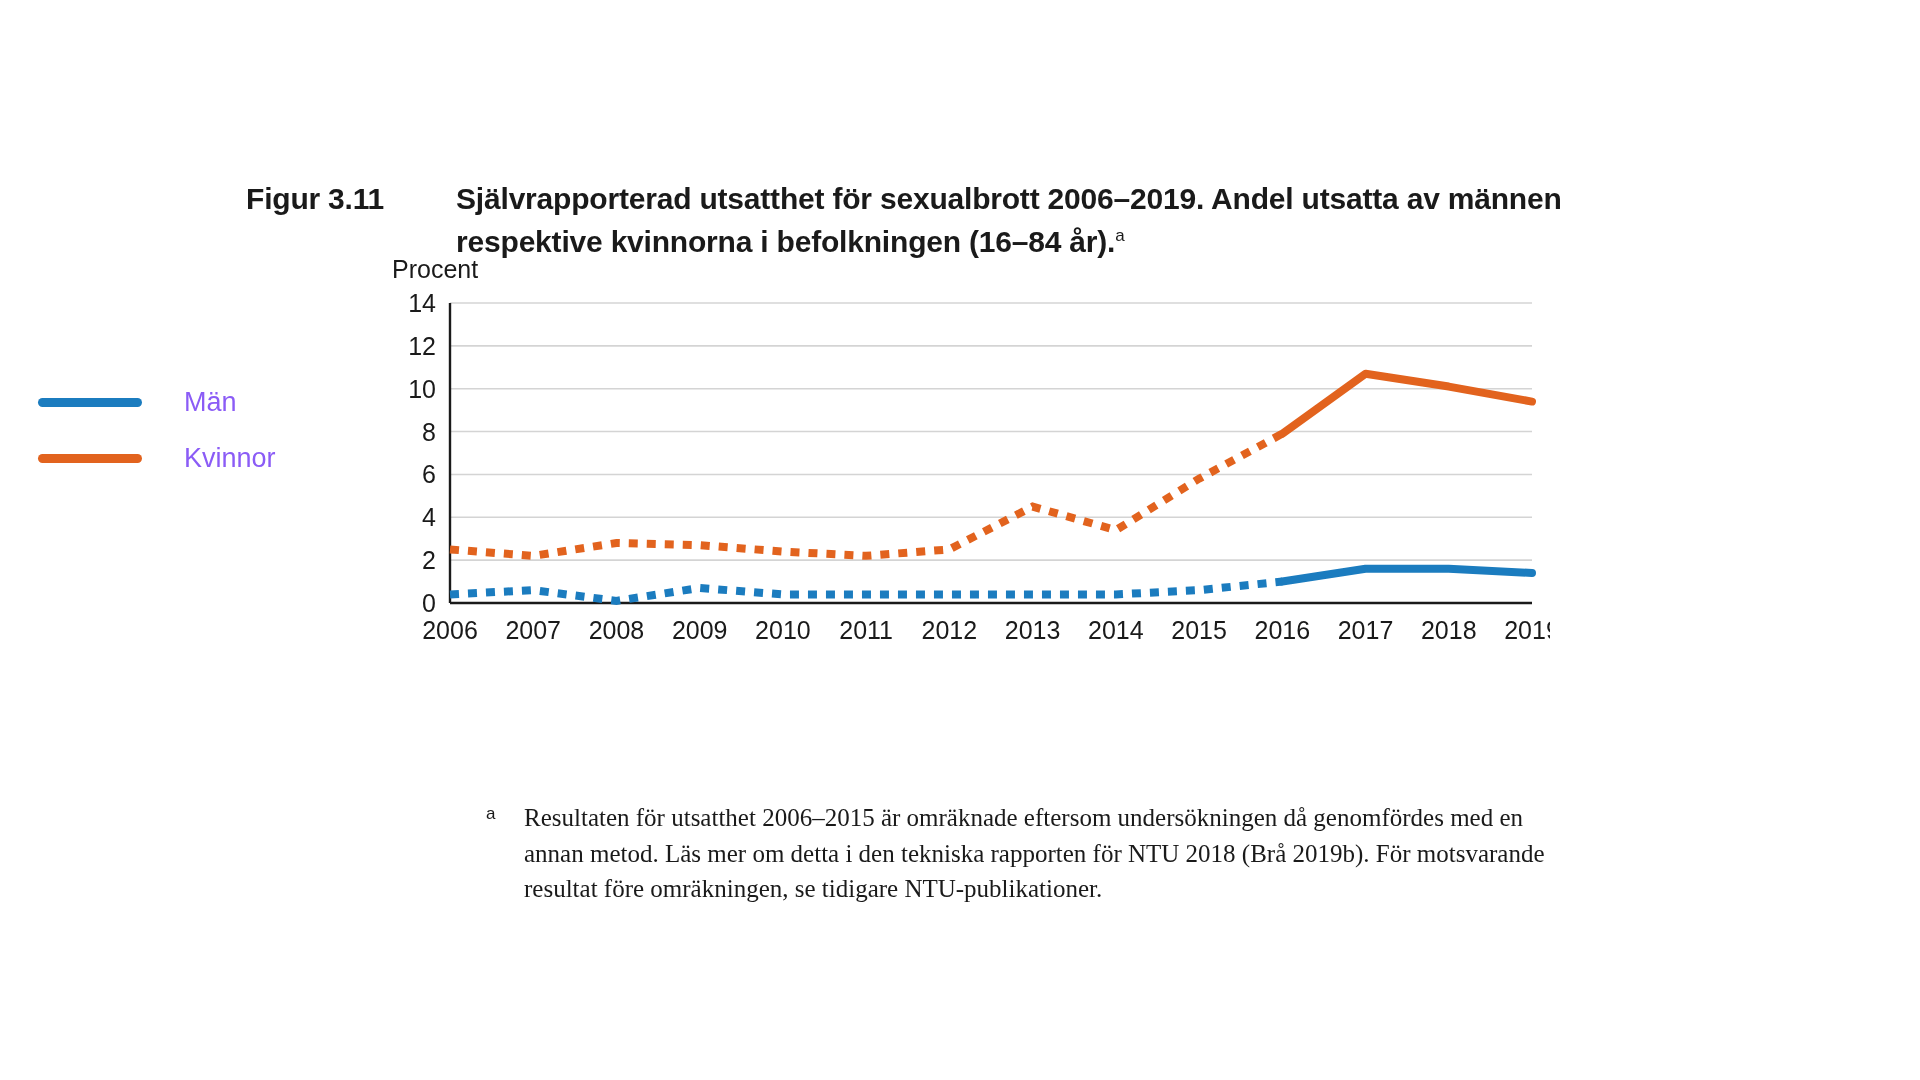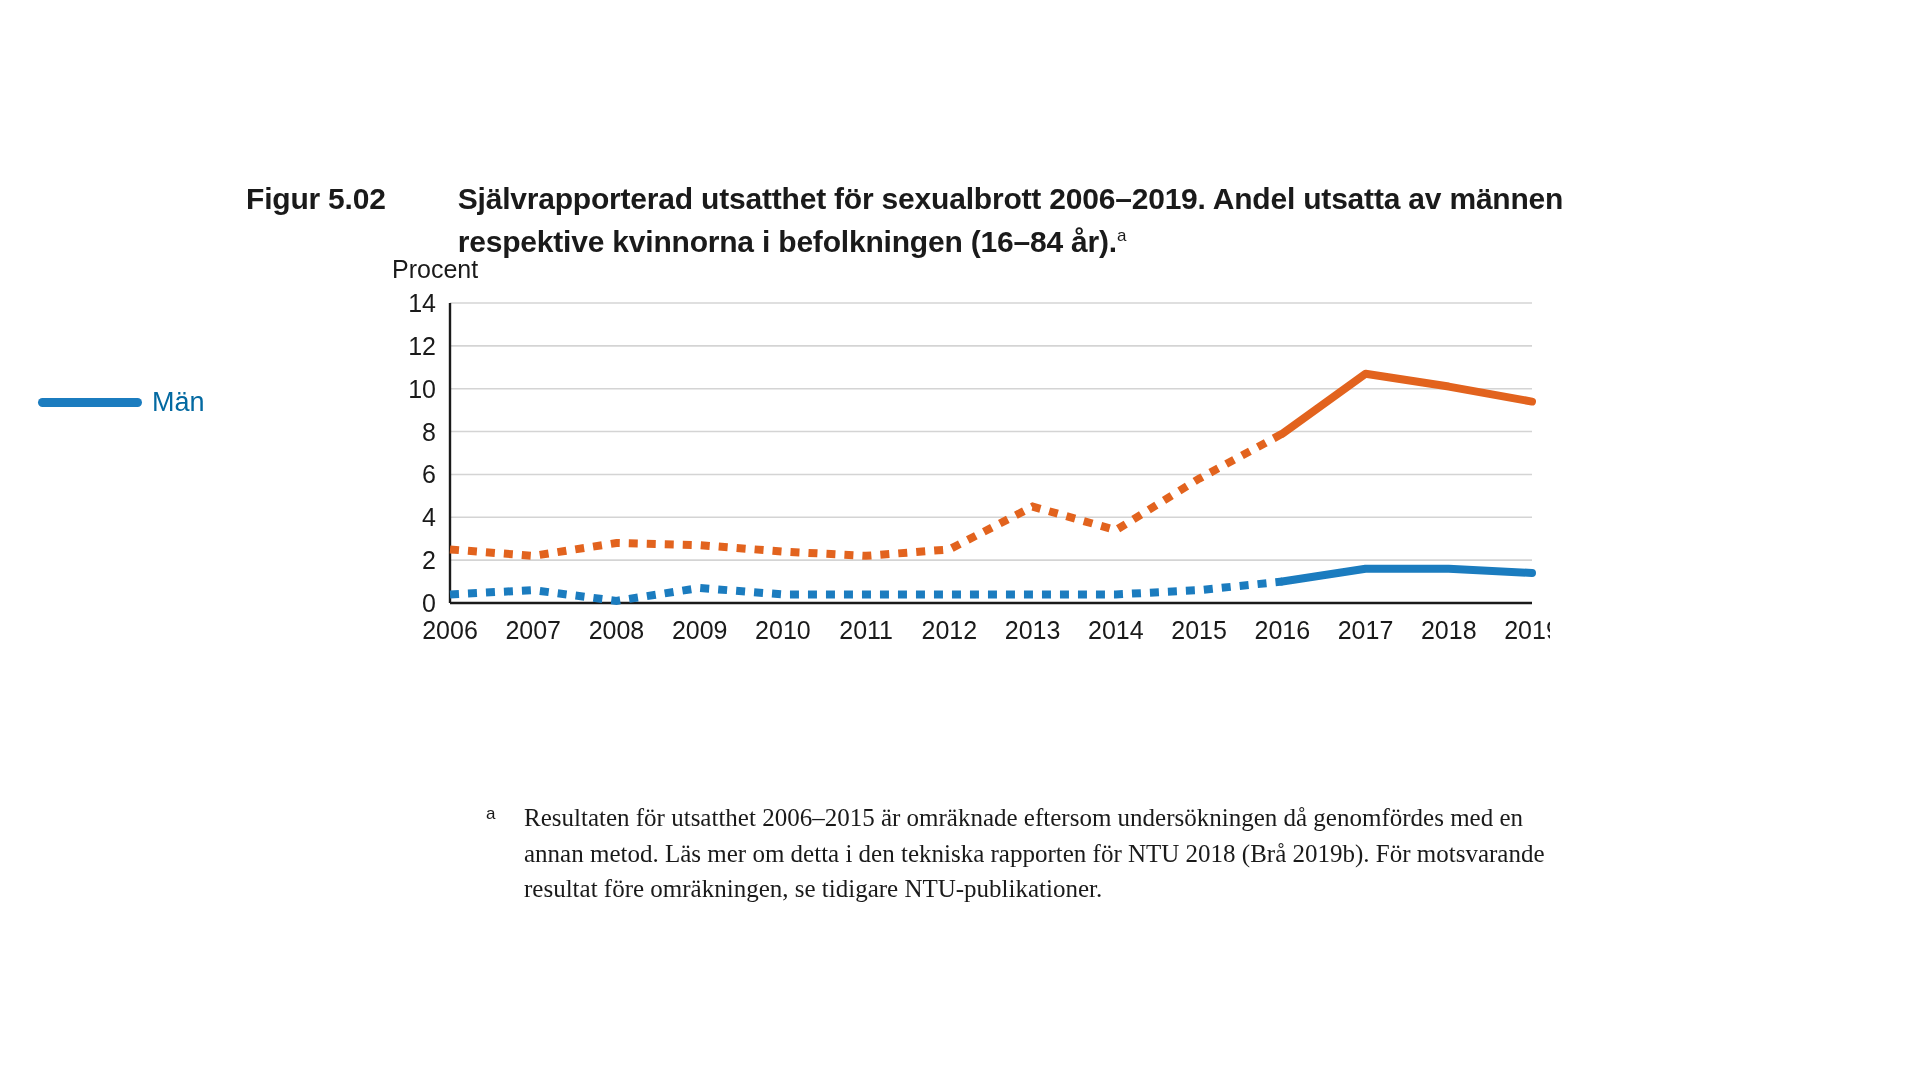--- a/index.html
+++ b/index.html
@@ -59,23 +59,23 @@
     align-items: center;
     height: 56px;
   }
   .legend-swatch {
     width: 104px;
     height: 9px;
     border-radius: 5px;
     flex: 0 0 auto;
   }
   .legend-label {
-    margin-left: 10px;
+    margin-left: 42px;
     font-size: 27px;
-    color: #0369a1;
+    color: #8b5cf6;
     white-space: nowrap;
   }
 
   
   #chart-wrap {
     position: absolute;
     left: 390px;
     top: 255px;
     width: 1160px;
     height: 400px;
@@ -134,31 +134,35 @@
     line-height: 1.42;
     color: #1a1a1a;
     margin-left: 10px;
     font-family: Liberation Serif, serif;
   }
 </style>
 </head>
 <body>
 
 <div id="figure-title-block">
-  <div id="figure-number">Figur 5.02</div>
+  <div id="figure-number">Figur 3.11</div>
   <div id="figure-title-text">
     <span>Självrapporterad utsatthet för sexualbrott 2006–2019. Andel utsatta av männen</span>
     <span>respektive kvinnorna i befolkningen (16–84 år).</span><span class="sup-marker">a</span>
   </div>
 </div>
 
 <div id="chart-legend">
   <div class="legend-row">
     <span class="legend-swatch" id="legend-swatch-0" style="background: rgb(27, 124, 191);"></span>
     <span class="legend-label">Män</span>
+  </div>
+  <div class="legend-row">
+    <span class="legend-swatch" id="legend-swatch-1" style="background: rgb(226, 99, 30);"></span>
+    <span class="legend-label">Kvinnor</span>
   </div>
 </div>
 
 <div id="chart-wrap">
   <div id="axis-unit-label">Procent</div>
   <svg id="plot-svg" width="1160" height="400">
       <text x="46" y="357" class="ytick-text">0</text>
       <line x1="60" y1="305.14285714285717" x2="1142" y2="305.14285714285717" class="gridline"></line>
       <text x="46" y="314.14285714285717" class="ytick-text">2</text>
       <line x1="60" y1="262.2857142857143" x2="1142" y2="262.2857142857143" class="gridline"></line>

